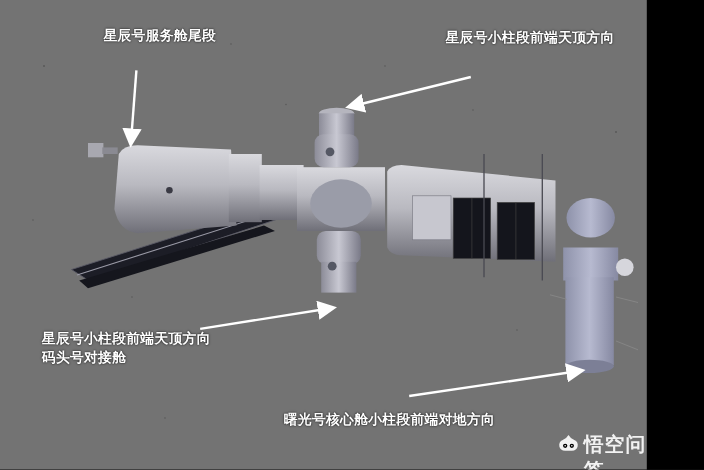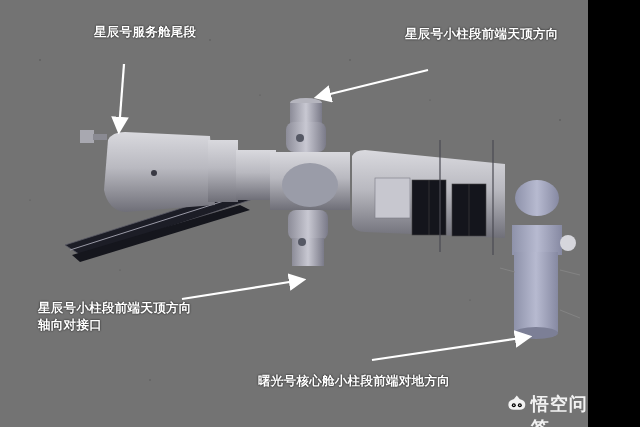--- a/index.html
+++ b/index.html
@@ -134,21 +134,21 @@
   <div class="label" id="lbl-tail">
     <span>星辰号服务舱尾段</span>
   </div>
 
   <div class="label" id="lbl-zenith">
     <span>星辰号小柱段前端天顶方向</span>
   </div>
 
   <div class="label" id="lbl-nadir">
     <span>星辰号小柱段前端天顶方向</span>
-    <span>轴向对接口</span>
+    <span>码头号对接舱</span>
   </div>
 
   <div class="label" id="lbl-core">
     <span>曙光号核心舱小柱段前端对地方向</span>
   </div>
 
   <div class="watermark">
     <svg class="wm-logo" viewBox="0 0 26 22">
       <path d="M13,1 Q16,6 20,7 Q25,9 24,15 Q23,20 17,20 L9,20 Q3,20 2,15 Q1,9 6,7 Q10,6 13,1 Z" fill="#f2f2f2"></path>
       <circle cx="9" cy="14" r="2.6" fill="#000"></circle>

